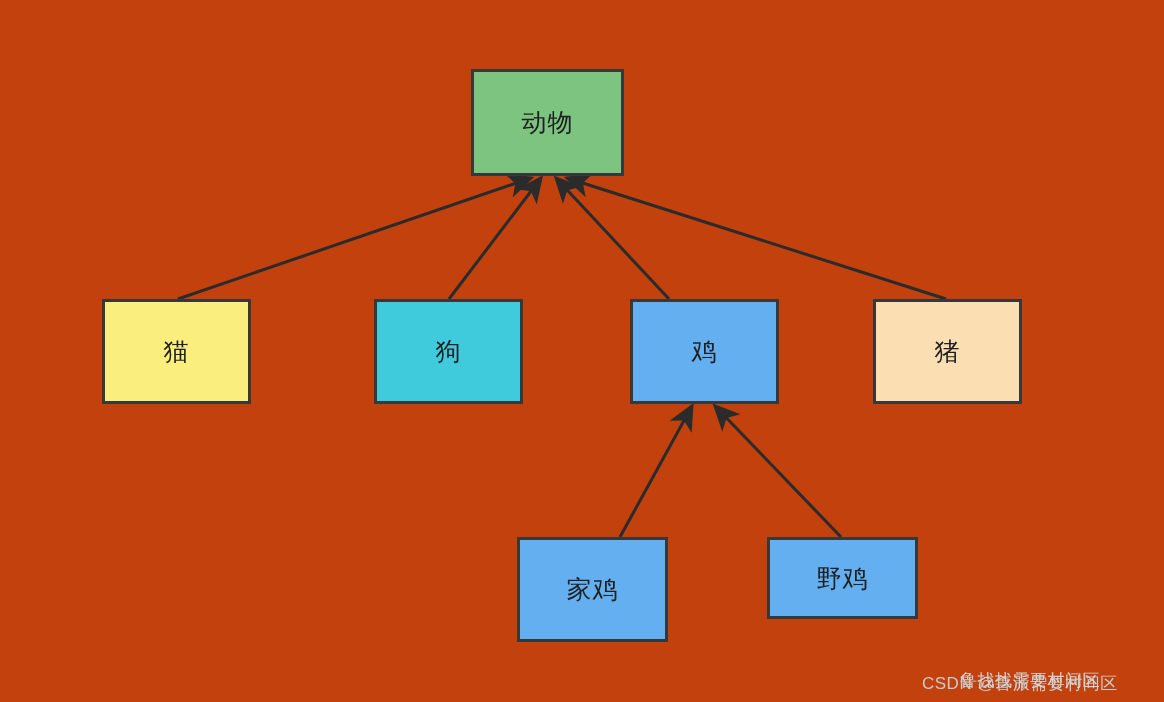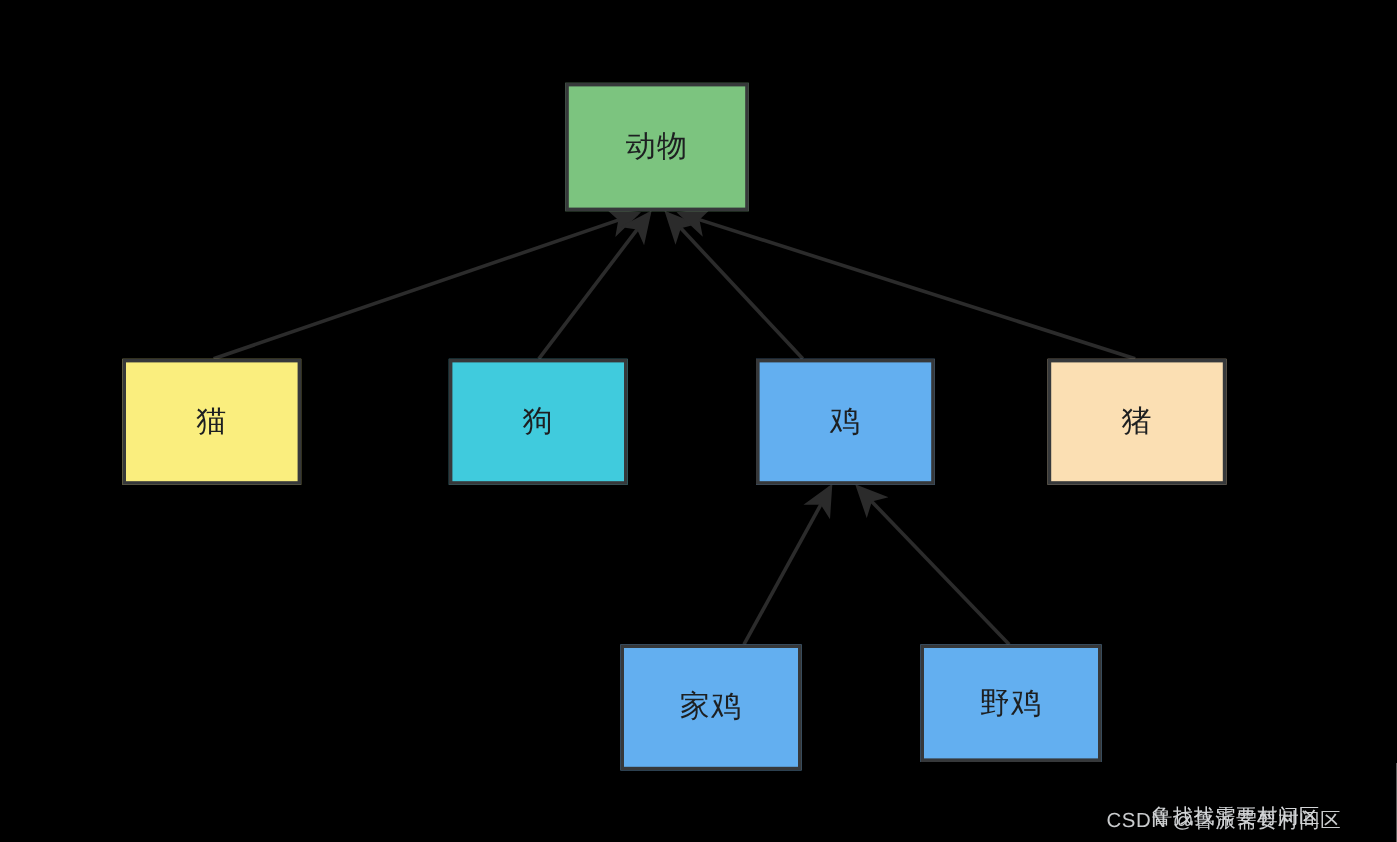--- a/index.html
+++ b/index.html
@@ -49,21 +49,21 @@
     font-size: 17px;
     letter-spacing: 0.5px;
     user-select: none;
   }
   .watermark.wm-a { left: 922px; top: 672px; }
   .watermark.wm-b { left: 960px; top: 669px; color: #d3d5d7; }
 </style>
 </head>
 <body>
 
-<div id="canvas" style="background: #000000; text-align: center;">
+<div id="canvas" style="background: #c2410c; text-align: center;">
 
   <svg id="edges" viewBox="0 0 1164 702" xmlns="http://www.w3.org/2000/svg">
     <defs>
       <marker id="arrow" viewBox="0 0 12 12" refX="10.5" refY="6" markerWidth="9" markerHeight="9" orient="auto-start-reverse" markerUnits="strokeWidth">
         <path d="M 0 0.4 L 12 6 L 0 11.6 L 3.1 6 Z" fill="#2b2b2b"></path>
       </marker>
     </defs>
     <g id="edge-group" stroke="#2b2b2b" stroke-width="3" fill="none" stroke-linecap="butt">
         <line x1="178" y1="299" x2="531" y2="178" stroke="#2b2b2b" marker-end="url(#arrow)"></line>
         <line x1="449" y1="299" x2="541" y2="178" stroke="#2b2b2b" marker-end="url(#arrow)"></line>
@@ -85,20 +85,20 @@
   </div>
   <div class="node" style="left: 630px; top: 299px; width: 149px; height: 105px; background: rgb(99, 175, 240); border-color: rgb(54, 56, 58);">
     <span class="node-label">鸡</span>
   </div>
   <div class="node" style="left: 873px; top: 299px; width: 149px; height: 105px; background: rgb(251, 223, 179); border-color: rgb(54, 56, 58);">
     <span class="node-label">猪</span>
   </div>
   <div class="node" style="left: 517px; top: 537px; width: 151px; height: 105px; background: rgb(99, 175, 240); border-color: rgb(54, 56, 58);">
     <span class="node-label">家鸡</span>
   </div>
-  <div class="node" style="left: 767px; top: 537px; width: 151px; height: 98px; background: rgb(99, 175, 240); border-color: rgb(54, 56, 58); font-family: Liberation Serif, serif;">
+  <div class="node" style="left: 767px; top: 537px; width: 151px; height: 82px; background: rgb(99, 175, 240); border-color: rgb(54, 56, 58); font-family: Liberation Serif, serif;">
     <span class="node-label">野鸡</span>
   </div>
 
   <div class="watermark wm-a">CSDN @鲁派需要村间区</div>
   <div class="watermark wm-b">鲁找找需要村间区</div>
 
 </div>
 
 </body></html>

